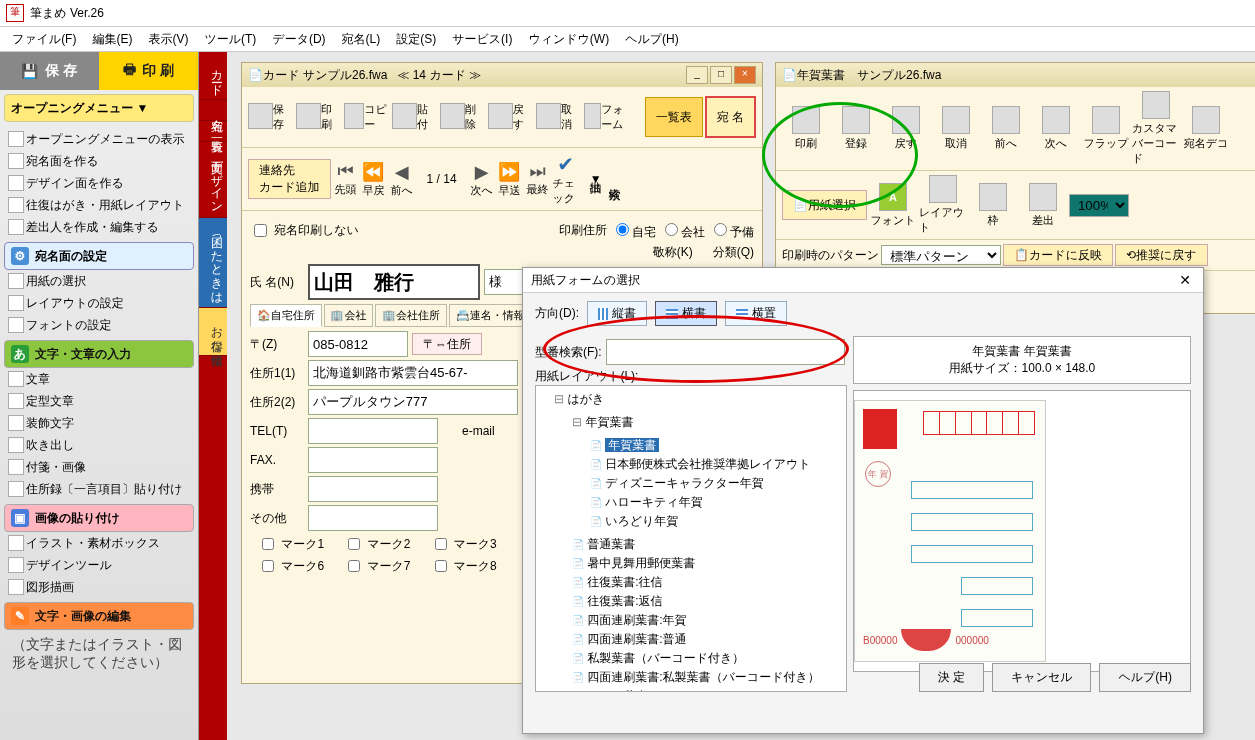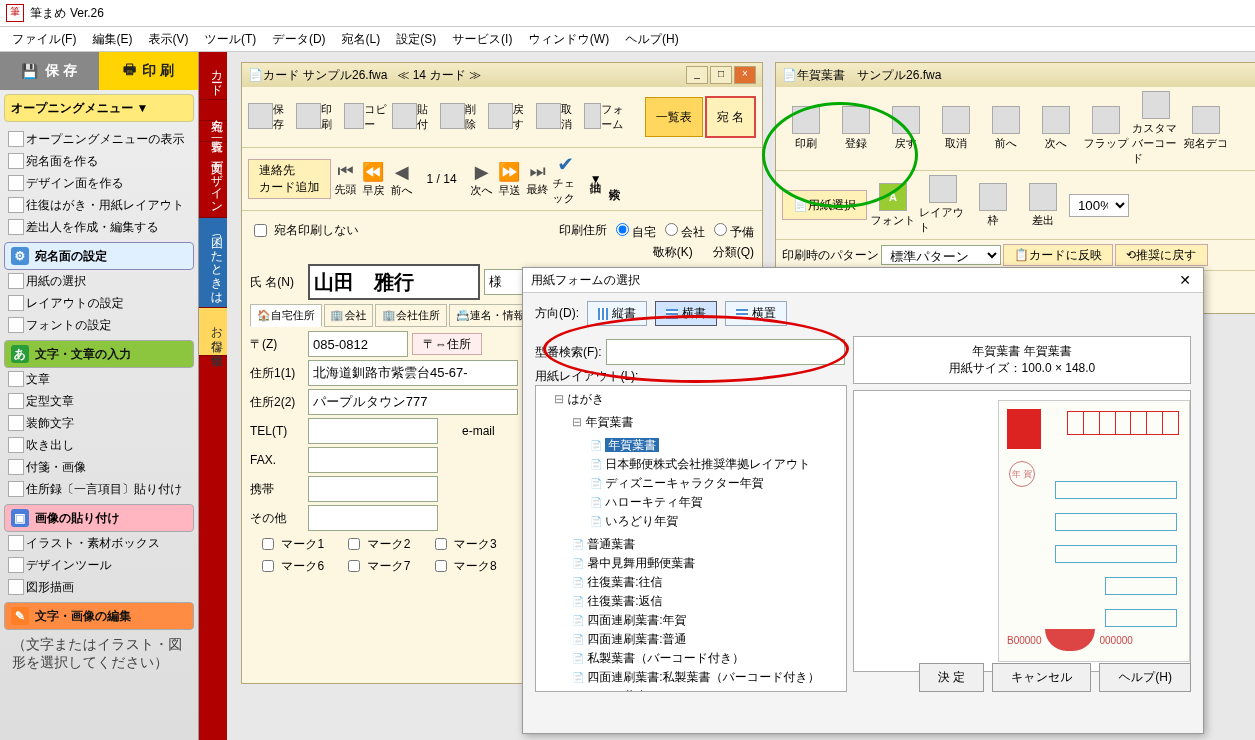--- a/index.html
+++ b/index.html
@@ -71,37 +71,37 @@
 .red-circle{position:absolute;left:20px;top:22px;width:300px;height:62px;border:3px solid #d00;border-radius:50%;pointer-events:none}
 .dlg-columns{display:flex;gap:8px}
 .tree-panel{width:310px;height:305px;border:1px solid #aaa;background:#fff;overflow:auto;font-size:12px}
 .tree ul{list-style:none;margin:4px;padding-left:14px}
 .tree li{padding:1px 0}
 .tree .sel{background:#2a6db0;color:#fff;padding:0 3px}
 .tree .fold::before{content:"⊟ ";color:#888}
 .tree .leaf::before{content:"📄 ";font-size:10px}
 .preview-panel{flex:1}
 .pv-head{border:1px solid #aaa;background:#fff;padding:6px;text-align:center;font-size:12px}
-.pv-img{margin-top:6px;border:1px solid #aaa;background:#fff;height:280px;display:flex;align-items:center;justify-content:flex-end}
+.pv-img{margin-top:6px;border:1px solid #aaa;background:#fff;height:280px;display:flex;align-items:center;justify-content:flex-start}
 .hagaki{width:190px;height:260px;background:#fdfdf8;border:1px solid #ccc;position:relative}
 .hg-stamp{position:absolute;top:8px;left:8px;width:34px;height:40px;background:#d22}
 .hg-boxes{position:absolute;top:10px;right:10px;width:110px;height:22px;border:1px solid #d22;display:flex}
 .hg-boxes span{flex:1;border-right:1px solid #d22}
 .hg-boxes span:last-child{border:none}
 .hg-circle{position:absolute;top:60px;left:10px;width:24px;height:24px;border:1px solid #c77;border-radius:50%;font-size:9px;color:#c77;display:flex;align-items:center;justify-content:center}
 .hg-lines{position:absolute;top:80px;right:12px;display:flex;flex-direction:column;gap:14px}
 .hg-line{width:120px;height:16px;border:1px solid #5ac}
 .hg-line.s{width:70px;margin-left:50px}
 .hg-bottom{position:absolute;bottom:8px;left:8px;right:8px;height:26px;display:flex;align-items:center;gap:4px;font-size:10px;color:#c44}
 .hg-fan{width:50px;height:22px;background:#d44;border-radius:0 0 30px 30px}
 .dlg-btns{position:absolute;bottom:8px;right:12px;display:flex;gap:8px}
 .dlg-btn{border:1px solid #999;background:#f0f0f0;padding:5px 18px;font-size:12px}
 .r-tb-btn{display:flex;flex-direction:column;align-items:center;width:48px;font-size:11px}
 .r-tb-btn .ic{width:26px;height:26px;background:#ddd;border:1px solid #aaa;margin-bottom:2px}
-.zoom{border:1px solid #aaa;background:#ffffff;padding:2px 4px;width:60px}
+.zoom{border:1px solid #aaa;background:#0f766e;padding:2px 4px;width:60px}
 .check{color:#2a6db0;font-size:20px}
 </style>
 </head>
 <body>
 
 <div class="title-bar">
   <span class="app-icon">筆</span>
   <span>筆まめ Ver.26</span>
 </div>
 <div class="menu-bar">

